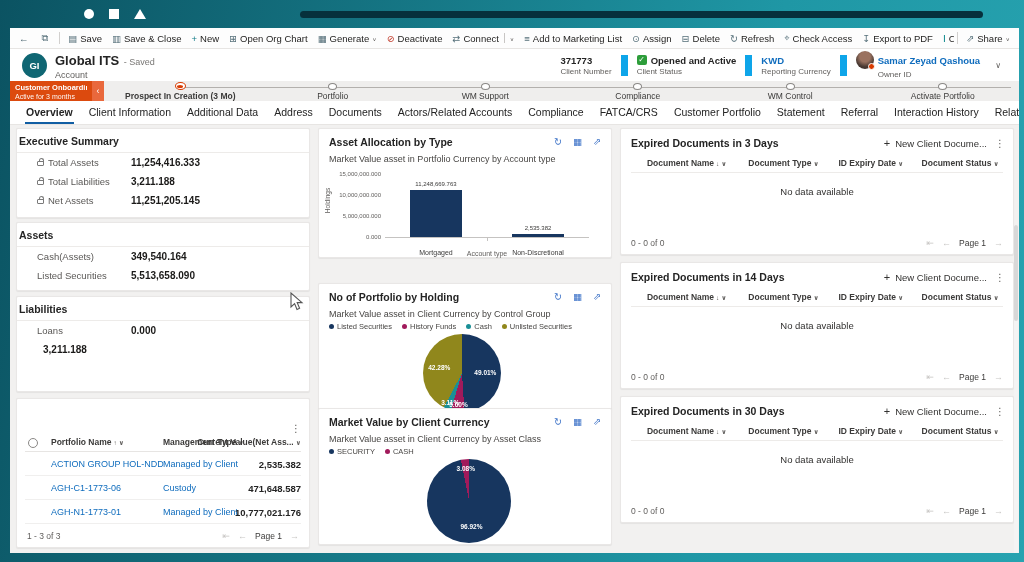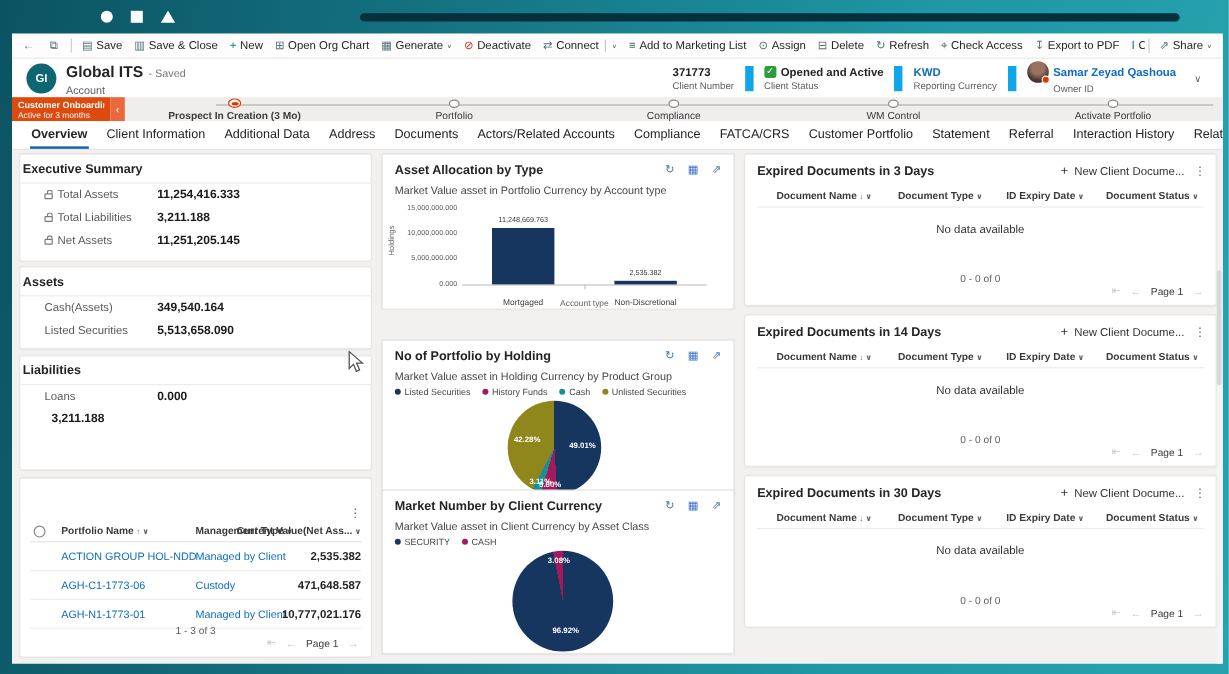--- a/index.html
+++ b/index.html
@@ -110,21 +110,21 @@
   .pt-c2 { position:absolute; left:138px; white-space:nowrap; }
   .pt-c3 { position:absolute; right:0; white-space:nowrap; }
   .micro { font-size:6.5px; color:#605e5c; margin-left:2px; }
   .pt-rows { position:absolute; left:8px; right:8px; top:53px; }
   .pt-row { position:relative; height:24px; border-bottom:1px solid #f0efee; }
   .pt-row a { text-decoration:none; }
   .link { color:#0f6cbd; font-size:9px; cursor:pointer; }
   .pt-row .pt-c1, .pt-row .pt-c2 { top:7px; }
   .pt-c3v { position:absolute; right:0; top:7px; font-size:9.5px; font-weight:700; color:#242424; }
   .card-foot { position:absolute; left:10px; right:10px; bottom:6px; display:flex;
-    align-items:center; font-size:8.5px; color:#605e5c;flex-direction:column; }
+    align-items:center; font-size:8.5px; color:#605e5c; }
   .pager { margin-left:auto; display:flex; align-items:center; gap:8px; }
   .pg-ic { color:#c8c6c4; font-size:9px; cursor:pointer; }
   .pg-txt { color:#3b3a39; }
   
   #card-chart1 { left:308px; top:3px;   width:294px; height:130px; }
   #card-chart2 { left:308px; top:158px; width:294px; height:130px; }
   #card-chart3 { left:308px; top:283px; width:294px; height:137px; }
   .ch-title { position:absolute; left:10px; top:7px; font-size:10.5px; font-weight:700; color:#242424; }
   .ch-icons { position:absolute; right:10px; top:7px; display:flex; gap:11px; }
   .ch-icons span { font-size:9.5px; color:#3f74c8; cursor:pointer; }
@@ -330,20 +330,24 @@
       <div class="stage active">
             <span class="stage-dot"></span>
             <span class="stage-label">Prospect In Creation  (3 Mo)</span>
           </div>
           <div class="stage">
             <span class="stage-dot"></span>
             <span class="stage-label">Portfolio</span>
           </div>
           <div class="stage">
             <span class="stage-dot"></span>
+            <span class="stage-label">WM Support</span>
+          </div>
+          <div class="stage">
+            <span class="stage-dot"></span>
             <span class="stage-label">Compliance</span>
           </div>
           <div class="stage">
             <span class="stage-dot"></span>
             <span class="stage-label">WM Control</span>
           </div>
           <div class="stage">
             <span class="stage-dot"></span>
             <span class="stage-label">Activate Portfolio</span>
           </div>
@@ -533,21 +537,21 @@
         <div class="xlab">Account type</div>
       </div>
 
       <div class="card" id="card-chart2">
         <div class="ch-title">No of Portfolio by Holding</div>
         <div class="ch-icons">
           <span>↻</span>
           <span>▦</span>
           <span>⇗</span>
         </div>
-        <div class="ch-sub">Market Value asset in Holding Currency by Product Group</div>
+        <div class="ch-sub">Market Value asset in Client Currency by Control Group</div>
         <div class="leg-row">
 
         <span class="leg">
               <span class="dot" style="background: rgb(23, 54, 95);"></span>
               <span>Listed Securities</span>
             </span>
             <span class="leg">
               <span class="dot" style="background: rgb(161, 26, 91);"></span>
               <span>History Funds</span>
             </span>
@@ -562,21 +566,21 @@
           </div>
         <div class="pie" id="pie1" style="background: conic-gradient(rgb(23, 54, 95) 0%, rgb(23, 54, 95) 49.01%, rgb(161, 26, 91) 49.01%, rgb(161, 26, 91) 54.61%, rgb(26, 143, 150) 54.61%, rgb(26, 143, 150) 57.72%, rgb(144, 135, 28) 57.72%, rgb(144, 135, 28) 100%);">
             <span class="pie-label" style="left: 62.3887px; top: 38.2723px;">49.01%</span>
             <span class="pie-label" style="left: 35.4594px; top: 69.9985px;">5.60%</span>
             <span class="pie-label" style="left: 27.2144px; top: 67.8884px;">3.11%</span>
             <span class="pie-label" style="left: 16.2848px; top: 33.3802px;">42.28%</span>
           </div>
       </div>
 
       <div class="card" id="card-chart3">
-        <div class="ch-title">Market Number by Client Currency</div>
+        <div class="ch-title">Market Value by Client Currency</div>
         <div class="ch-icons">
           <span>↻</span>
           <span>▦</span>
           <span>⇗</span>
         </div>
         <div class="ch-sub">Market Value asset in Client Currency by Asset Class</div>
         <div class="leg-row">
 
         <span class="leg">
               <span class="dot" style="background: rgb(23, 54, 95);"></span>

